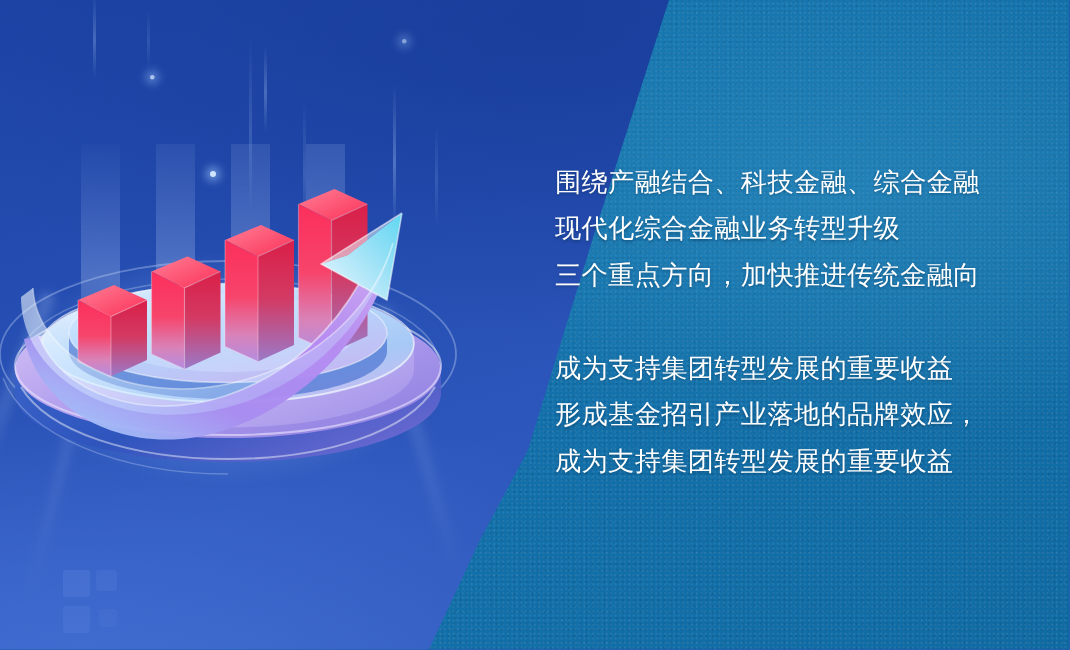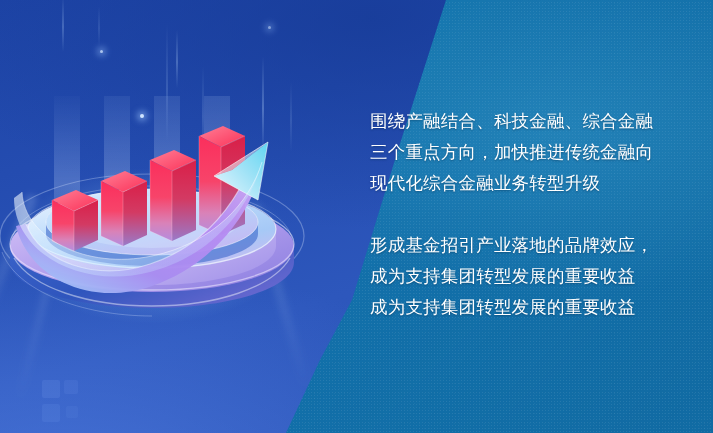--- a/index.html
+++ b/index.html
@@ -249,23 +249,23 @@
   </div>
 
   <div id="rightpanel">
     <div class="tex"></div>
     <div class="glow"></div>
   </div>
 
   <div id="copy">
     <div class="para">
       <span class="ln">围绕产融结合、科技金融、综合金融</span>
+      <span class="ln">现代化综合金融业务转型升级</span>
       <span class="ln">三个重点方向，加快推进传统金融向</span>
-      <span class="ln">现代化综合金融业务转型升级</span>
     </div>
     <div class="para">
+      <span class="ln">成为支持集团转型发展的重要收益</span>
       <span class="ln">形成基金招引产业落地的品牌效应，</span>
-      <span class="ln">成为支持集团转型发展的重要收益</span>
       <span class="ln">成为支持集团转型发展的重要收益</span>
     </div>
   </div>
 
 </div>
 
 </body></html>

